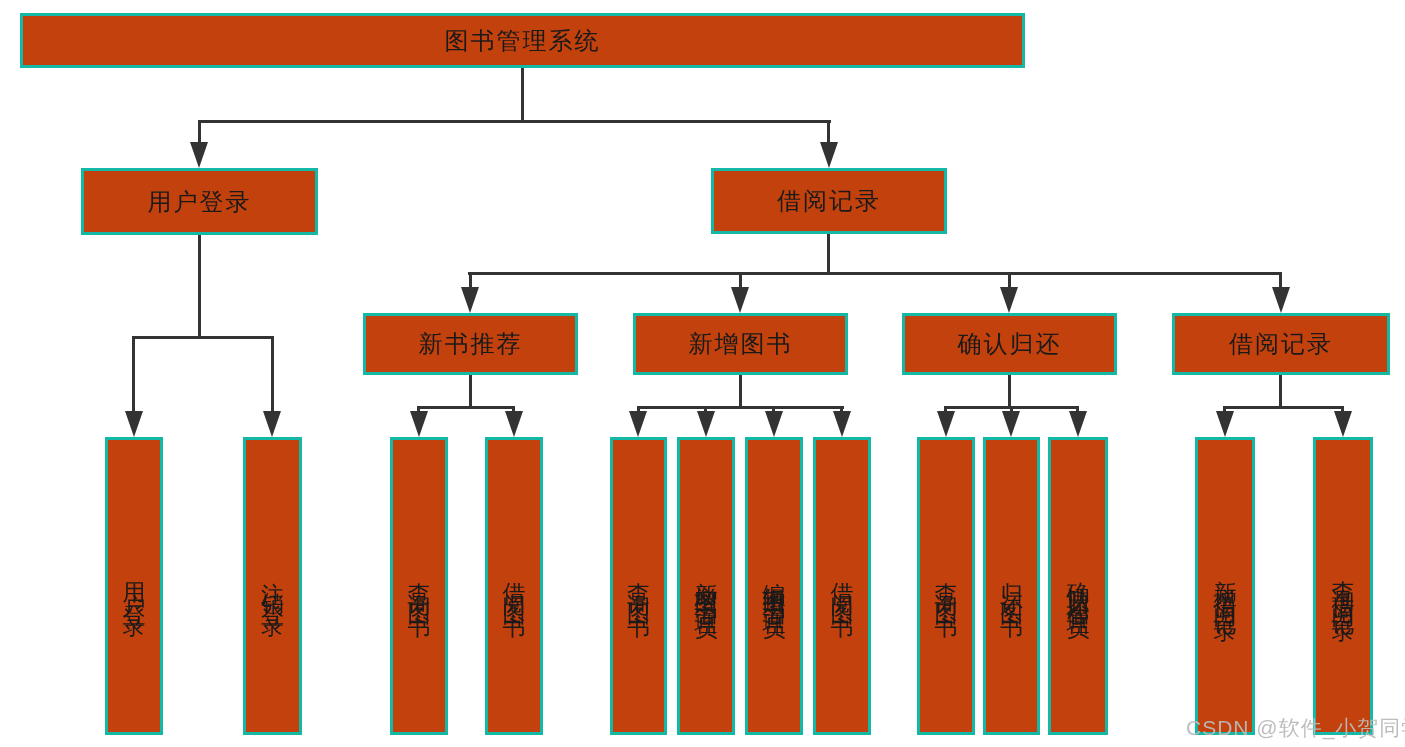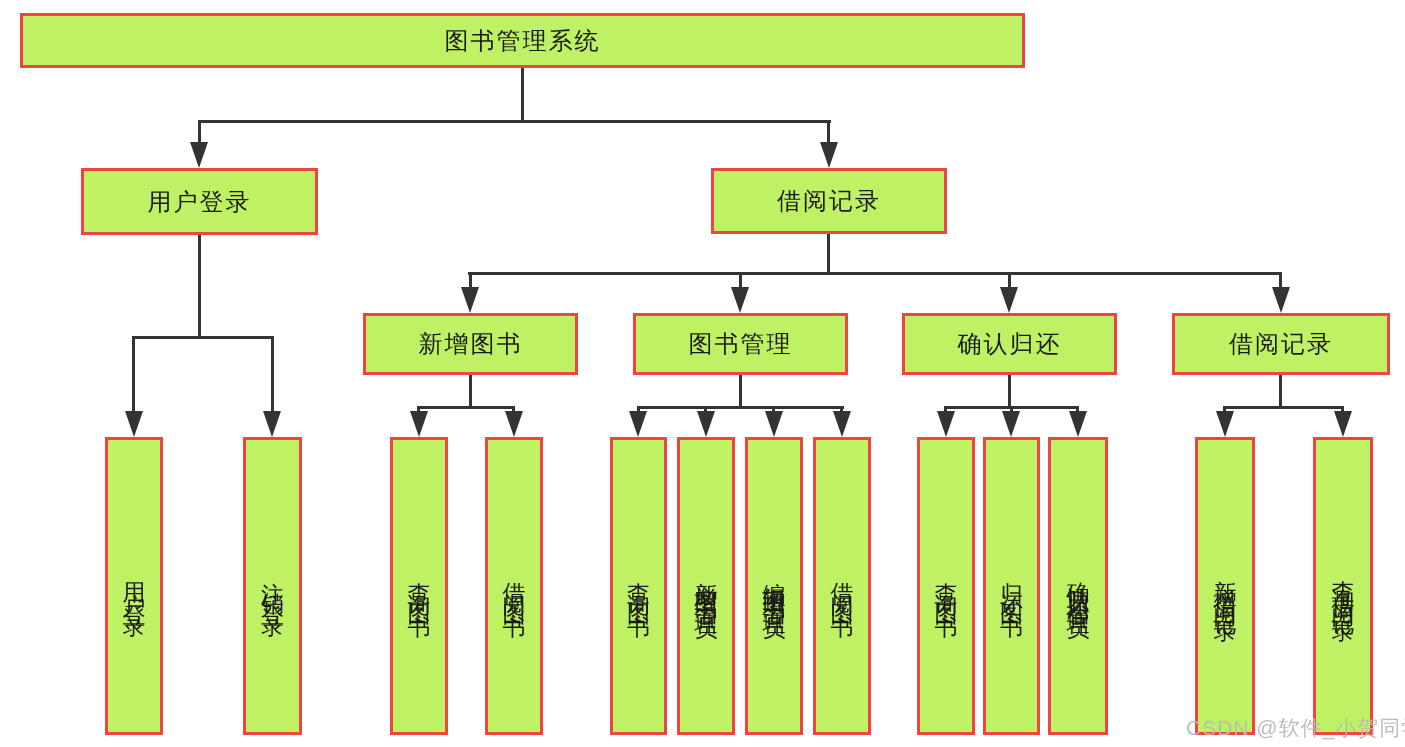--- a/index.html
+++ b/index.html
@@ -1,21 +1,21 @@
 <!DOCTYPE html>
 <html><head>
 <meta charset="utf-8">
 <style>
   html,body{margin:0;padding:0;background:#ffffff;}
   .canvas{
     position:relative;width:1405px;height:747px;background:#ffffff;overflow:hidden;
     font-family:"Liberation Sans","DejaVu Sans",sans-serif;color:#1a1a1a;
   }
   .box{
-    position:absolute;box-sizing:border-box;border:3px solid #ef4444;background:#bef264;
+    position:absolute;box-sizing:border-box;border:3px solid #14b8a6;background:#c2410c;
     display:flex;align-items:center;justify-content:center;text-align:center;
   }
   .box.h{font-size:24px;letter-spacing:2px;white-space:nowrap;}
   .box.v{
     writing-mode:vertical-rl;text-orientation:mixed;
     font-size:23px;line-height:1;white-space:nowrap;
   }
   .sp4{letter-spacing:11px;}
   .sp6{letter-spacing:8px;}
   .sp9{letter-spacing:5px;}
@@ -59,22 +59,22 @@
   <div class="hline" style="left:468px;top:272px;width:814px;"></div>
   <div class="vline" style="left:469px;top:272px;height:17px;"></div>
   <div class="arrow" style="left:461px;top:287px;"></div>
   <div class="vline" style="left:739px;top:272px;height:17px;"></div>
   <div class="arrow" style="left:731px;top:287px;"></div>
   <div class="vline" style="left:1008px;top:272px;height:17px;"></div>
   <div class="arrow" style="left:1000px;top:287px;"></div>
   <div class="vline" style="left:1279px;top:272px;height:17px;"></div>
   <div class="arrow" style="left:1272px;top:287px;"></div>
 
-  <div class="box h" style="left:363px;top:313px;width:215px;height:62px;">新增图书</div>
-  <div class="box h" style="left:633px;top:313px;width:215px;height:62px;">图书管理</div>
+  <div class="box h" style="left:363px;top:313px;width:215px;height:62px;">新书推荐</div>
+  <div class="box h" style="left:633px;top:313px;width:215px;height:62px;">新增图书</div>
   <div class="box h" style="left:902px;top:313px;width:215px;height:62px;">确认归还</div>
   <div class="box h" style="left:1172px;top:313px;width:218px;height:62px;">借阅记录</div>
 
   <div class="vline" style="left:469px;top:375px;height:31px;"></div>
   <div class="hline" style="left:417px;top:406px;width:98px;"></div>
   <div class="vline" style="left:417px;top:406px;height:8px;"></div>
   <div class="arrow" style="left:410px;top:411px;"></div>
   <div class="vline" style="left:512px;top:406px;height:8px;"></div>
   <div class="arrow" style="left:505px;top:411px;"></div>
 

